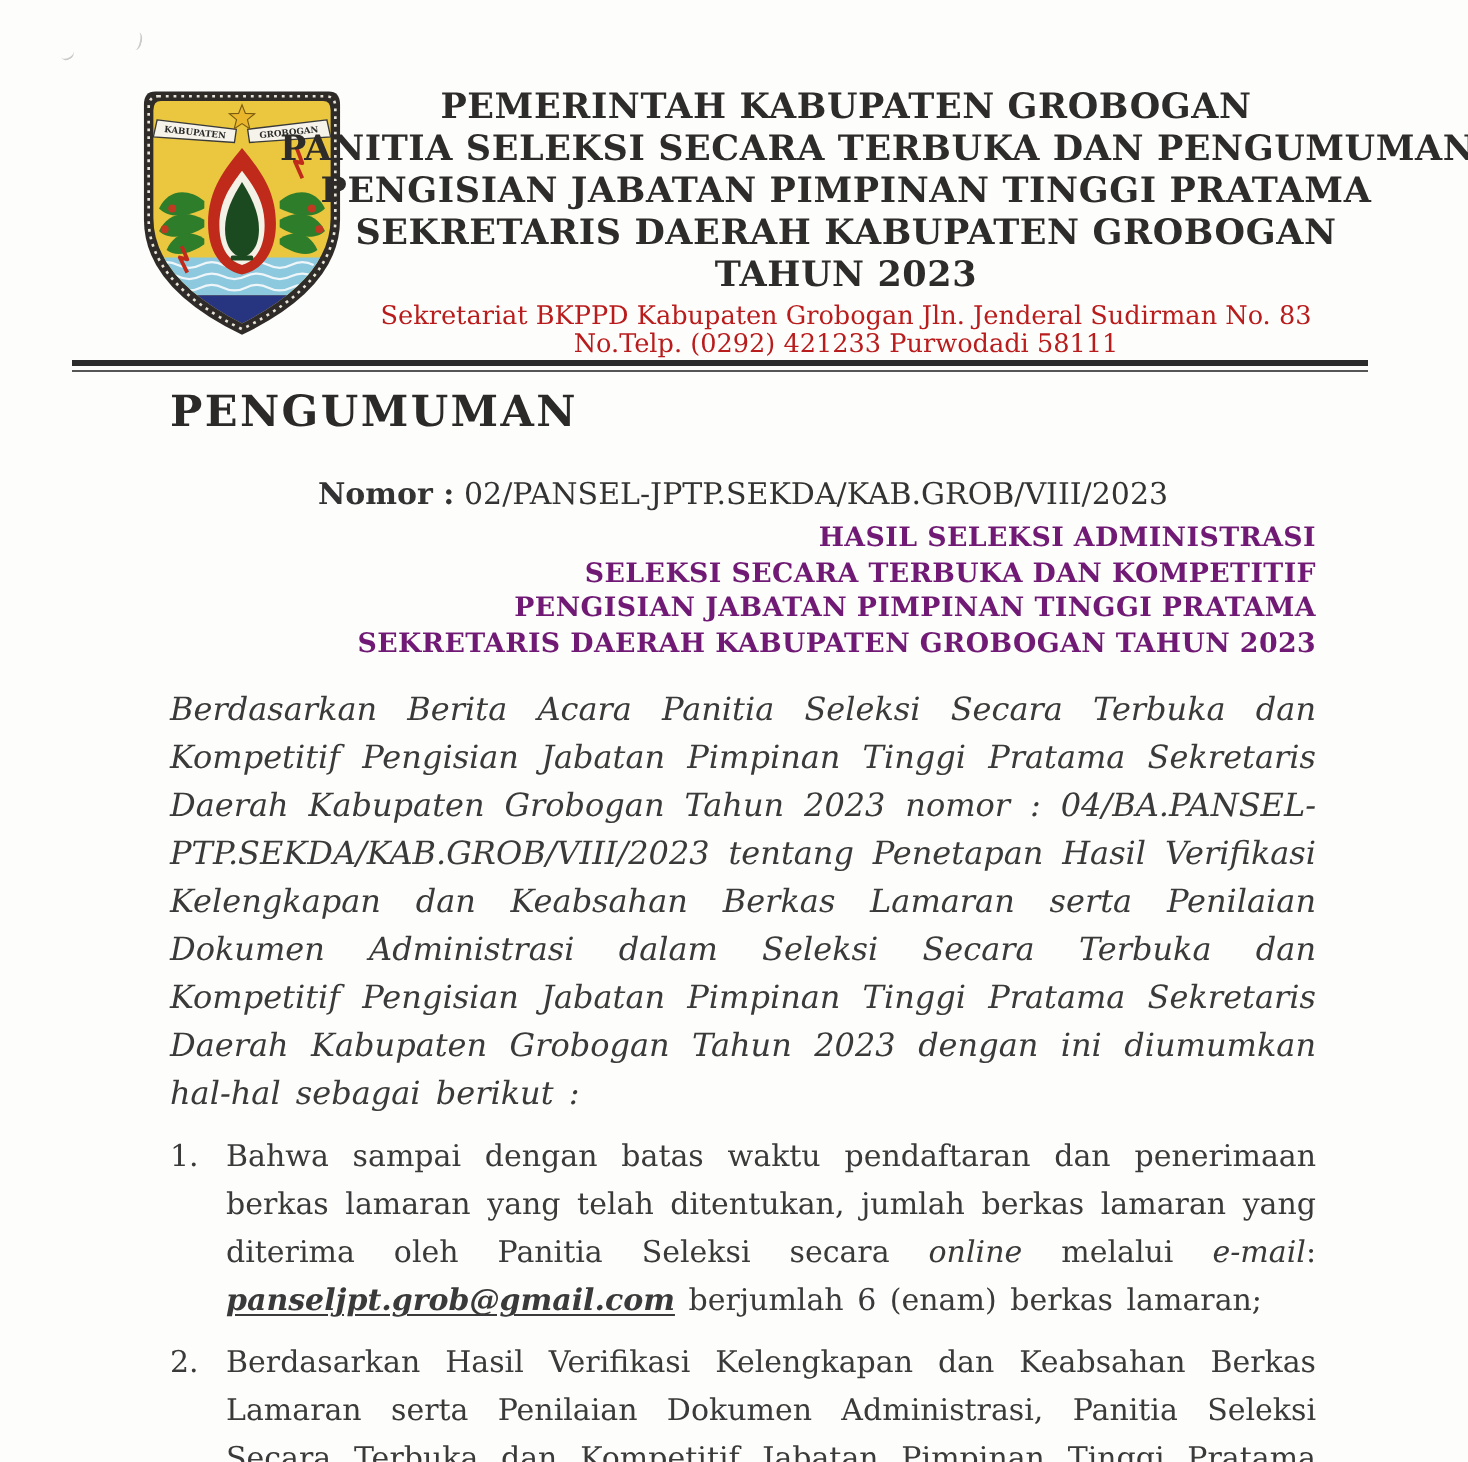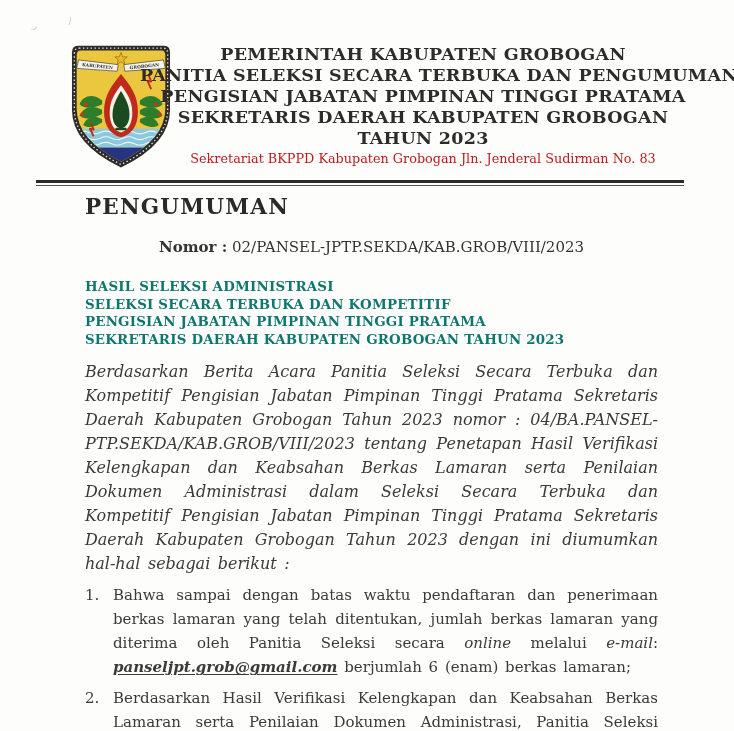--- a/index.html
+++ b/index.html
@@ -23,22 +23,22 @@
 
   .rule { position:absolute; left:36px; top:180px; width:648px; }
   .rule-thick { height:3px; background:#2b2b2b; }
   .rule-thin  { margin-top:1.5px; height:1.5px; background:#565656; }
 
   .content { position:absolute; left:85px; top:194px; width:573px; }
   .title { text-align:left; font-size:21.5px; font-weight:bold; letter-spacing:1.2px;
            color:#2c2a28; line-height:26px; }
   .nomor { text-align:center; font-size:15px; line-height:20px; margin-top:17px; color:#333; }
   .nomor .b { font-weight:bold; }
-  .subject { margin-top:21px; text-align:left; font-weight:bold; font-size:13.4px;
-             line-height:17.6px; color:#0f766e; letter-spacing:.2px; }
+  .subject { margin-top:4px; text-align:right; font-weight:bold; font-size:13.4px;
+             line-height:17.6px; color:#701a75; letter-spacing:.2px; }
   .para { margin:12px 0 0 0; text-align:justify; font-size:16px; line-height:24px;
           word-spacing:2.5px;font-style:italic; }
   .list { margin-top:5px; }
   .item { display:flex; margin-top:7px; }
   .item-num  { width:28px; flex:none; font-size:15px; line-height:24px; }
   .item-text { flex:1; text-align:justify; font-size:15px; line-height:24px; word-spacing:2px; }
   .item-text i { font-style:italic; }
   .email { font-style:italic; text-decoration:underline; text-underline-offset:2px;font-weight:bold; }
   .logo-banner-text { font-weight:bold; font-family:"DejaVu Serif",serif; }
 </style>
@@ -95,20 +95,21 @@
     <polygon stroke="#7a5a10" stroke-width=".6" points="60,11 61.8,15.6 66.7,15.8 62.9,18.9 64.1,23.7 60,21 55.9,23.7 57.1,18.9 53.3,15.8 58.2,15.6" fill="#e9b62c"></polygon>
   </svg>
 
   <div class="lh-text">
     <div class="lh-line">PEMERINTAH KABUPATEN GROBOGAN</div>
     <div class="lh-line">PANITIA SELEKSI SECARA TERBUKA DAN PENGUMUMAN</div>
     <div class="lh-line">PENGISIAN JABATAN PIMPINAN TINGGI PRATAMA</div>
     <div class="lh-line">SEKRETARIS DAERAH KABUPATEN GROBOGAN</div>
     <div class="lh-line">TAHUN 2023</div>
     <div class="lh-addr first">Sekretariat BKPPD Kabupaten Grobogan Jln. Jenderal Sudirman No. 83</div>
+    <div class="lh-addr">No.Telp. (0292) 421233 Purwodadi 58111</div>
   </div>
 
   <div class="rule">
     <div class="rule-thick"></div>
     <div class="rule-thin"></div>
   </div>
 
   <div class="content">
     <div class="title">PENGUMUMAN</div>
     <div class="nomor">

